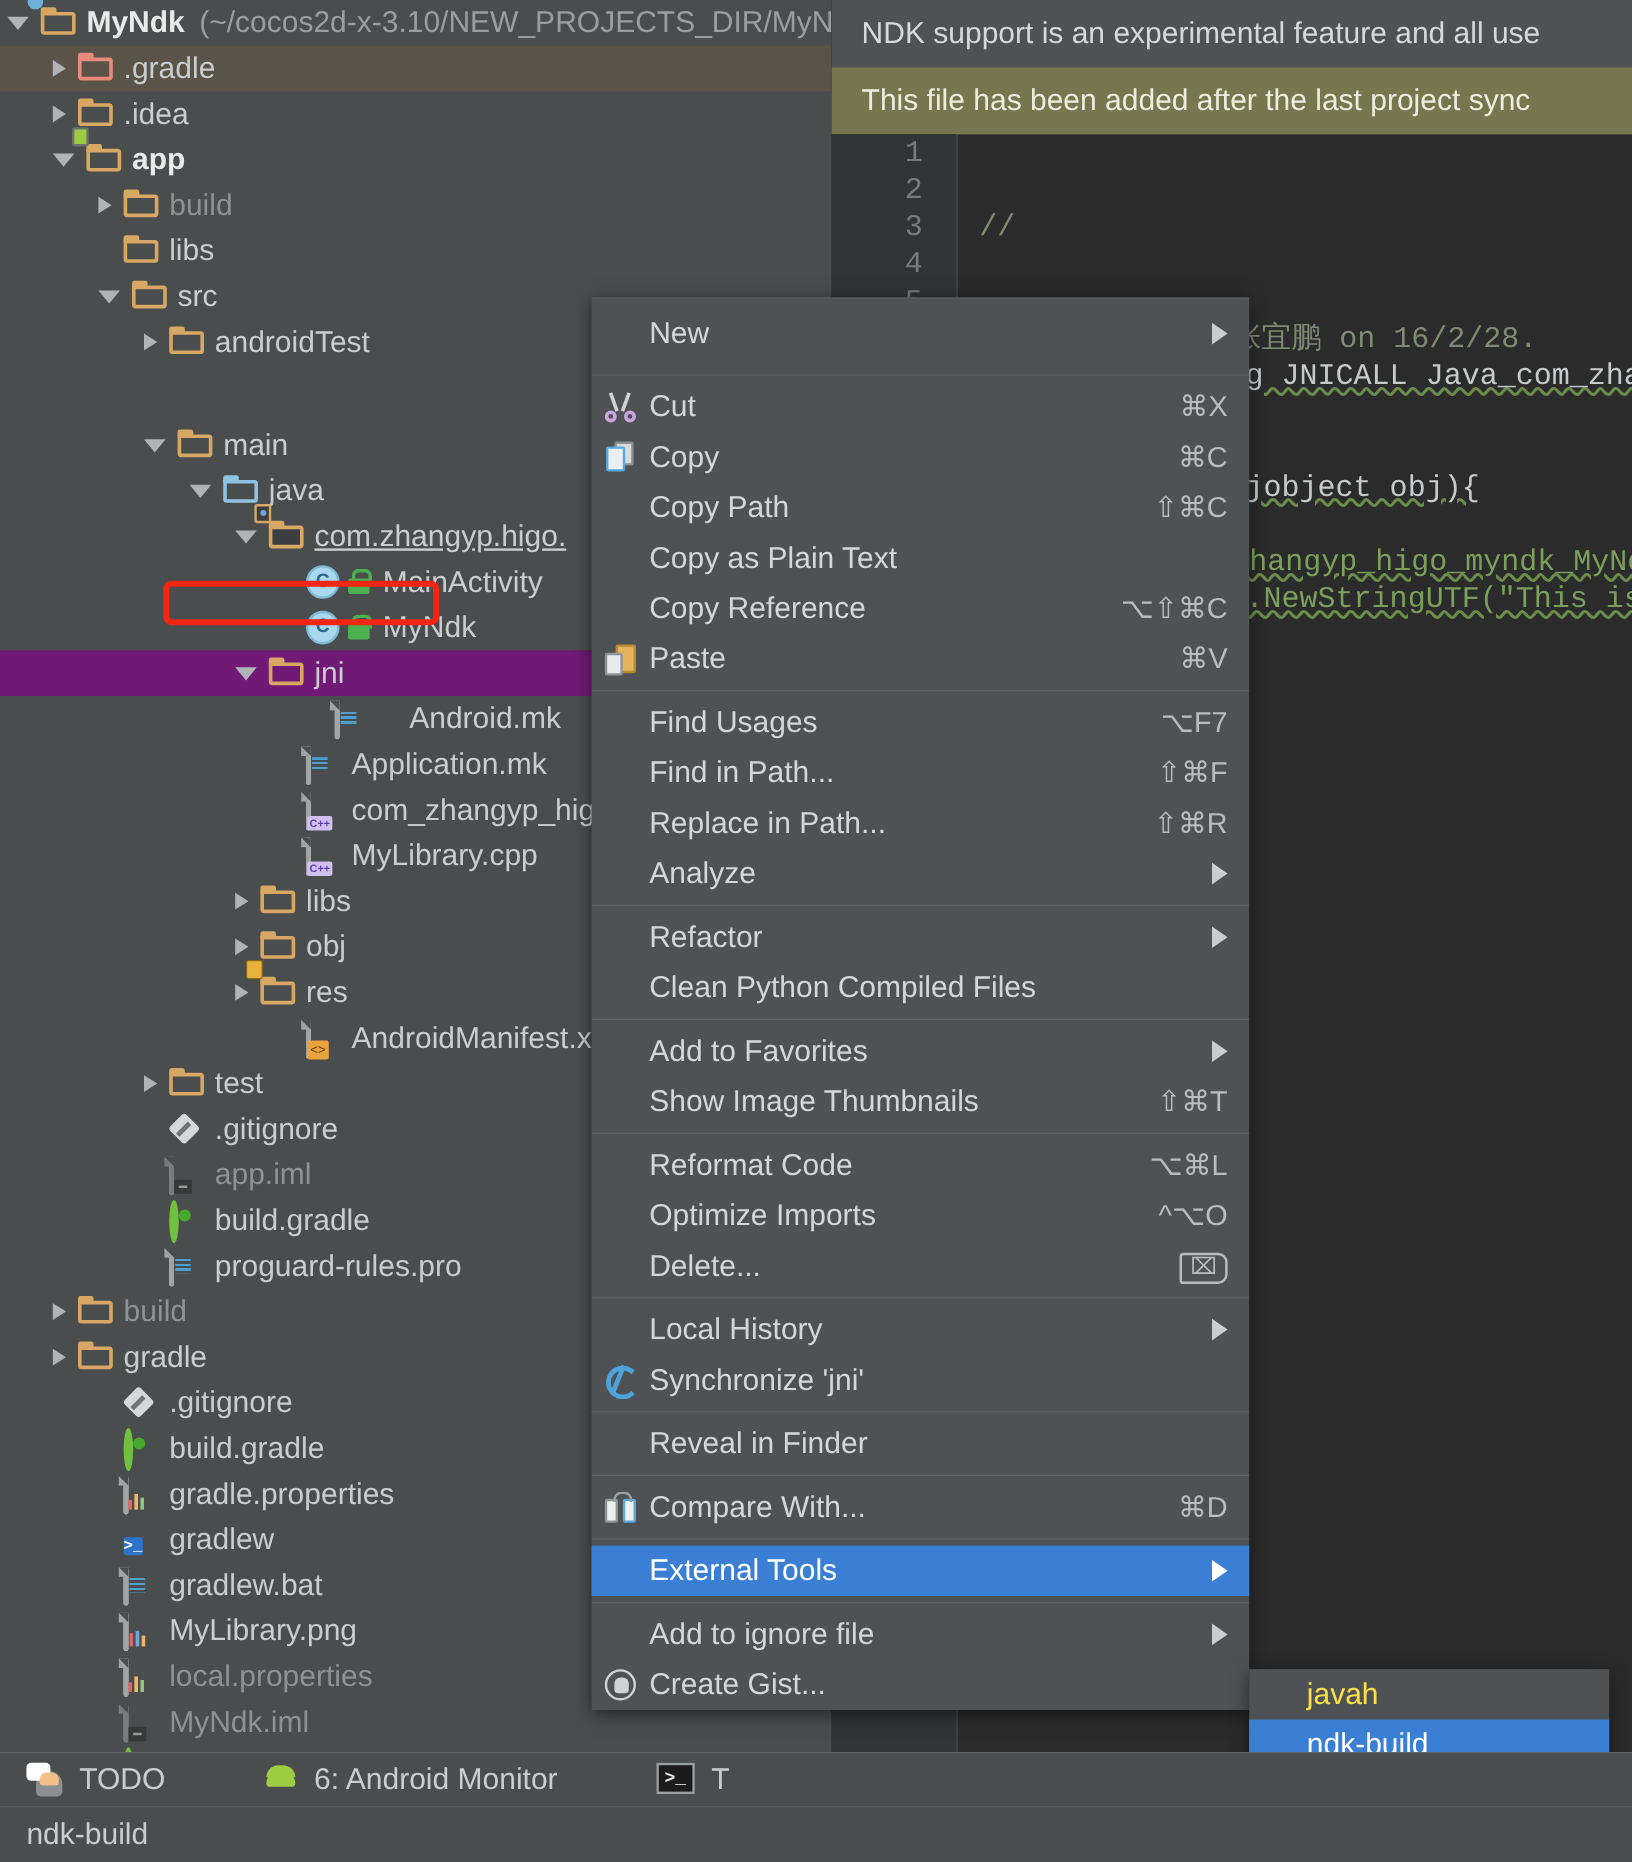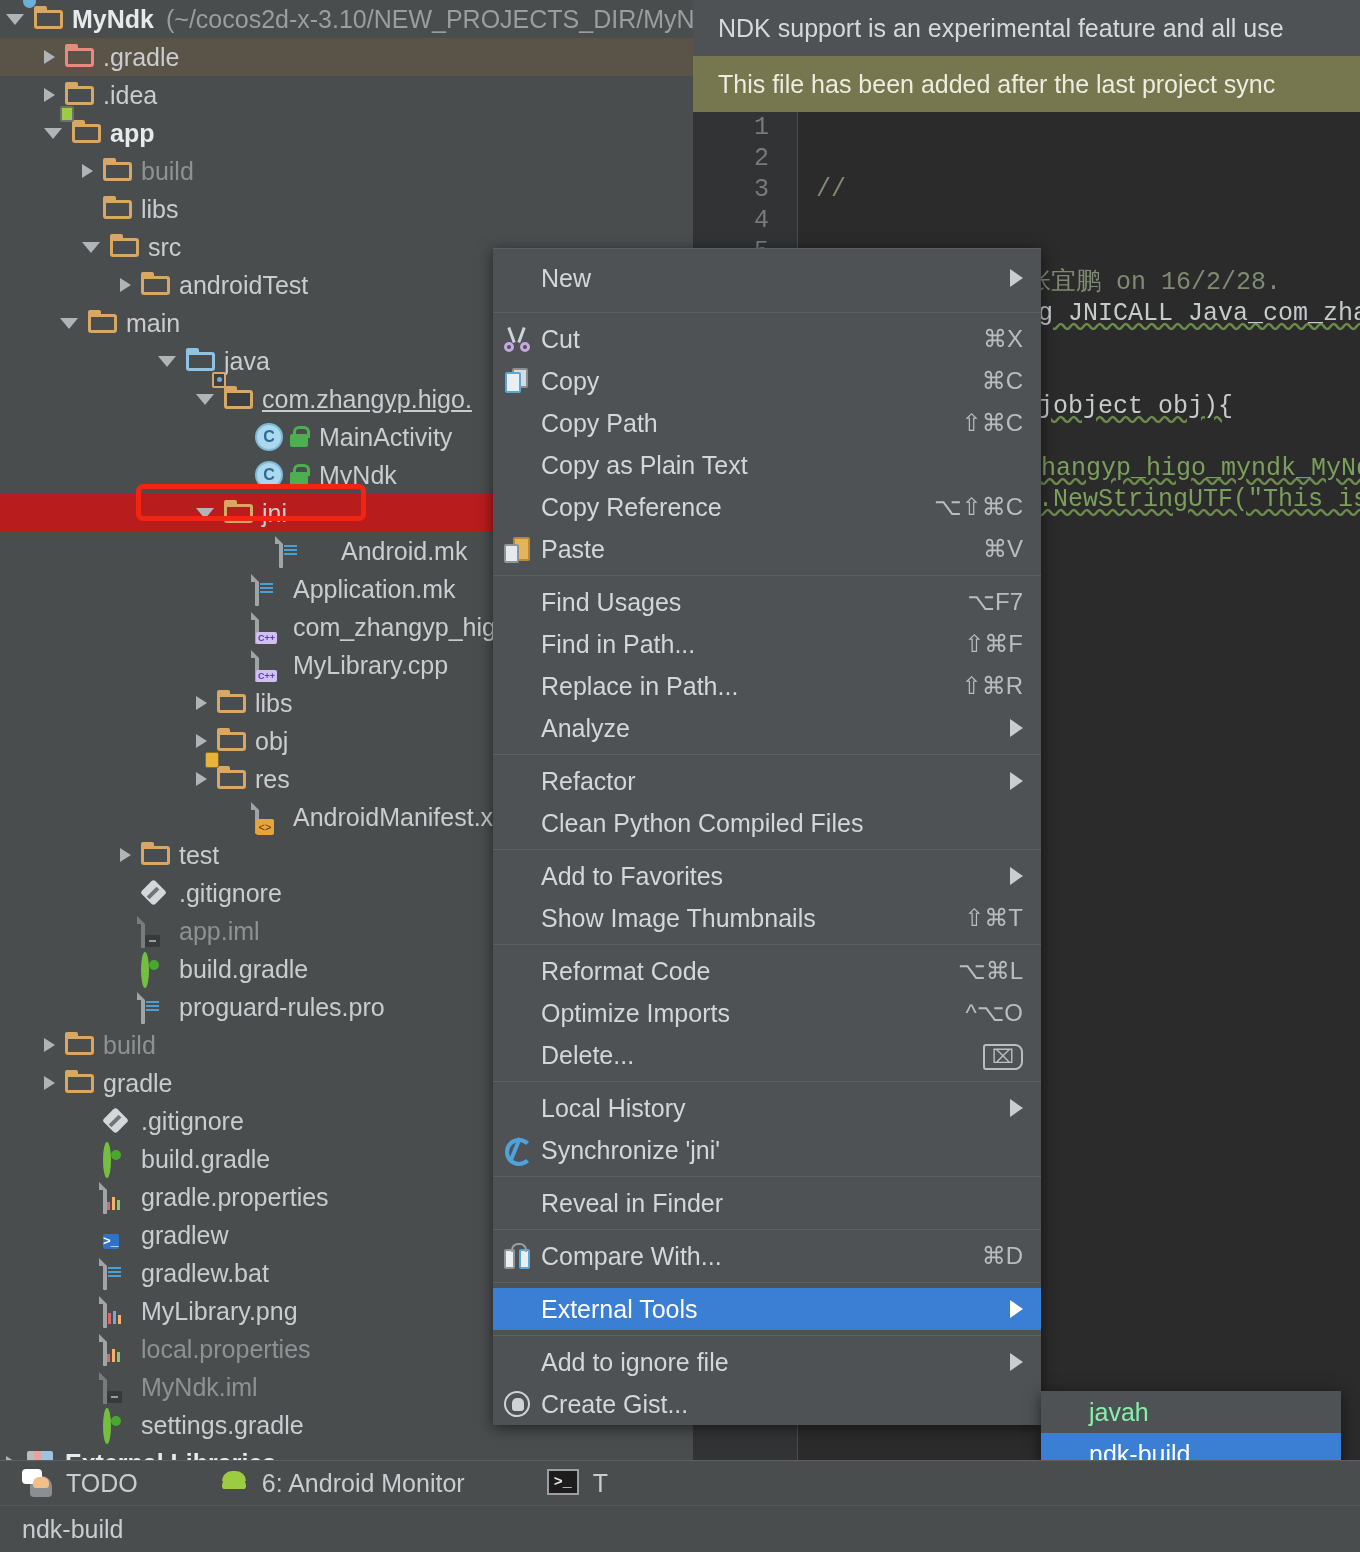--- a/index.html
+++ b/index.html
@@ -14,21 +14,21 @@
   
   #project-panel{
     position:absolute; left:0; top:0; width:693px; height:1465px;
     background:#4a4d4e; overflow:hidden;
   }
   .tree-row{
     position:relative; height:38px; display:flex; align-items:center;
     white-space:nowrap; font-size:25px; color:#c9cdcf; padding-left:0;
   }
   .tree-row.hoverbg{ background:#5a5347; }
-  .tree-row.selected{ background:#b91c1c; }
+  .tree-row.selected{ background:#701a75; }
   .tree-row.dim{ color:#8e9294; }
   .tree-row.bold{ font-weight:bold; color:#e8eaea; }
   .arrow{
     width:0;height:0; flex:0 0 auto;
     border-left:11px solid #b0b4b6; border-top:7px solid transparent; border-bottom:7px solid transparent;
     margin-right:10px;
   }
   .arrow.open{
     border-left:9px solid transparent; border-right:9px solid transparent;
     border-top:11px solid #b0b4b6; border-bottom:0; margin-right:10px;
@@ -128,21 +128,21 @@
   .ic-compare:after{ content:""; position:absolute; left:7px; top:0; width:12px; height:7px; border:2px solid #9aa0a2; border-bottom:0; border-radius:7px 7px 0 0;}
   .ic-gist{ width:26px;height:26px; border-radius:50%; border:2px solid #cfd3d4; position:relative;}
   .ic-gist:after{ content:""; position:absolute; left:6px; top:5px; width:12px;height:13px; background:#cfd3d4; border-radius:5px 5px 3px 3px;}
   .key-del{ display:inline-block; border:2px solid #b9bdbe; border-radius:3px 8px 8px 3px; padding:0 7px; font-size:19px; line-height:22px;}
 
   
   #submenu{
     position:absolute; left:1041px; top:1391px; width:300px;
     background:#4f5254; box-shadow:0 3px 14px rgba(0,0,0,.55);
   }
-  .si{ height:42px; display:flex; align-items:center; padding-left:48px; font-size:25px; color:#86efac; white-space:nowrap;}
+  .si{ height:42px; display:flex; align-items:center; padding-left:48px; font-size:25px; color:#fde047; white-space:nowrap;}
   .si.hl{ background:#3b7fd4; color:#fff; }
 
   
   #annot-box{
     position:absolute; left:136px; top:484px; width:230px; height:37px;
     border:5px solid #f02612; border-radius:7px; pointer-events:none;
   }
 
   
   #toolwindow-bar{
@@ -207,21 +207,21 @@
       <div class="tree-row" style="padding-left: 82px;">
         <span class="arrow open"></span>
         <span class="ic"><span class="folder"><span class="tab"></span><span class="bd"></span></span></span>
         <span class="label">src</span>
       </div>
       <div class="tree-row" style="padding-left: 120px;">
         <span class="arrow"></span>
         <span class="ic"><span class="folder"><span class="tab"></span><span class="bd"></span></span></span>
         <span class="label">androidTest</span>
       </div>
-      <div class="tree-row" style="padding-left: 60px;">
+      <div class="tree-row" style="padding-left: 120px; margin-top: 48px;">
         <span class="arrow open"></span>
         <span class="ic"><span class="folder"><span class="tab"></span><span class="bd"></span></span></span>
         <span class="label">main</span>
       </div>
       <div class="tree-row" style="padding-left: 158px;">
         <span class="arrow open"></span>
         <span class="ic"><span class="folder blue"><span class="tab"></span><span class="bd"></span></span></span>
         <span class="label">java</span>
       </div>
       <div class="tree-row" style="padding-left: 196px; text-decoration: underline;">

